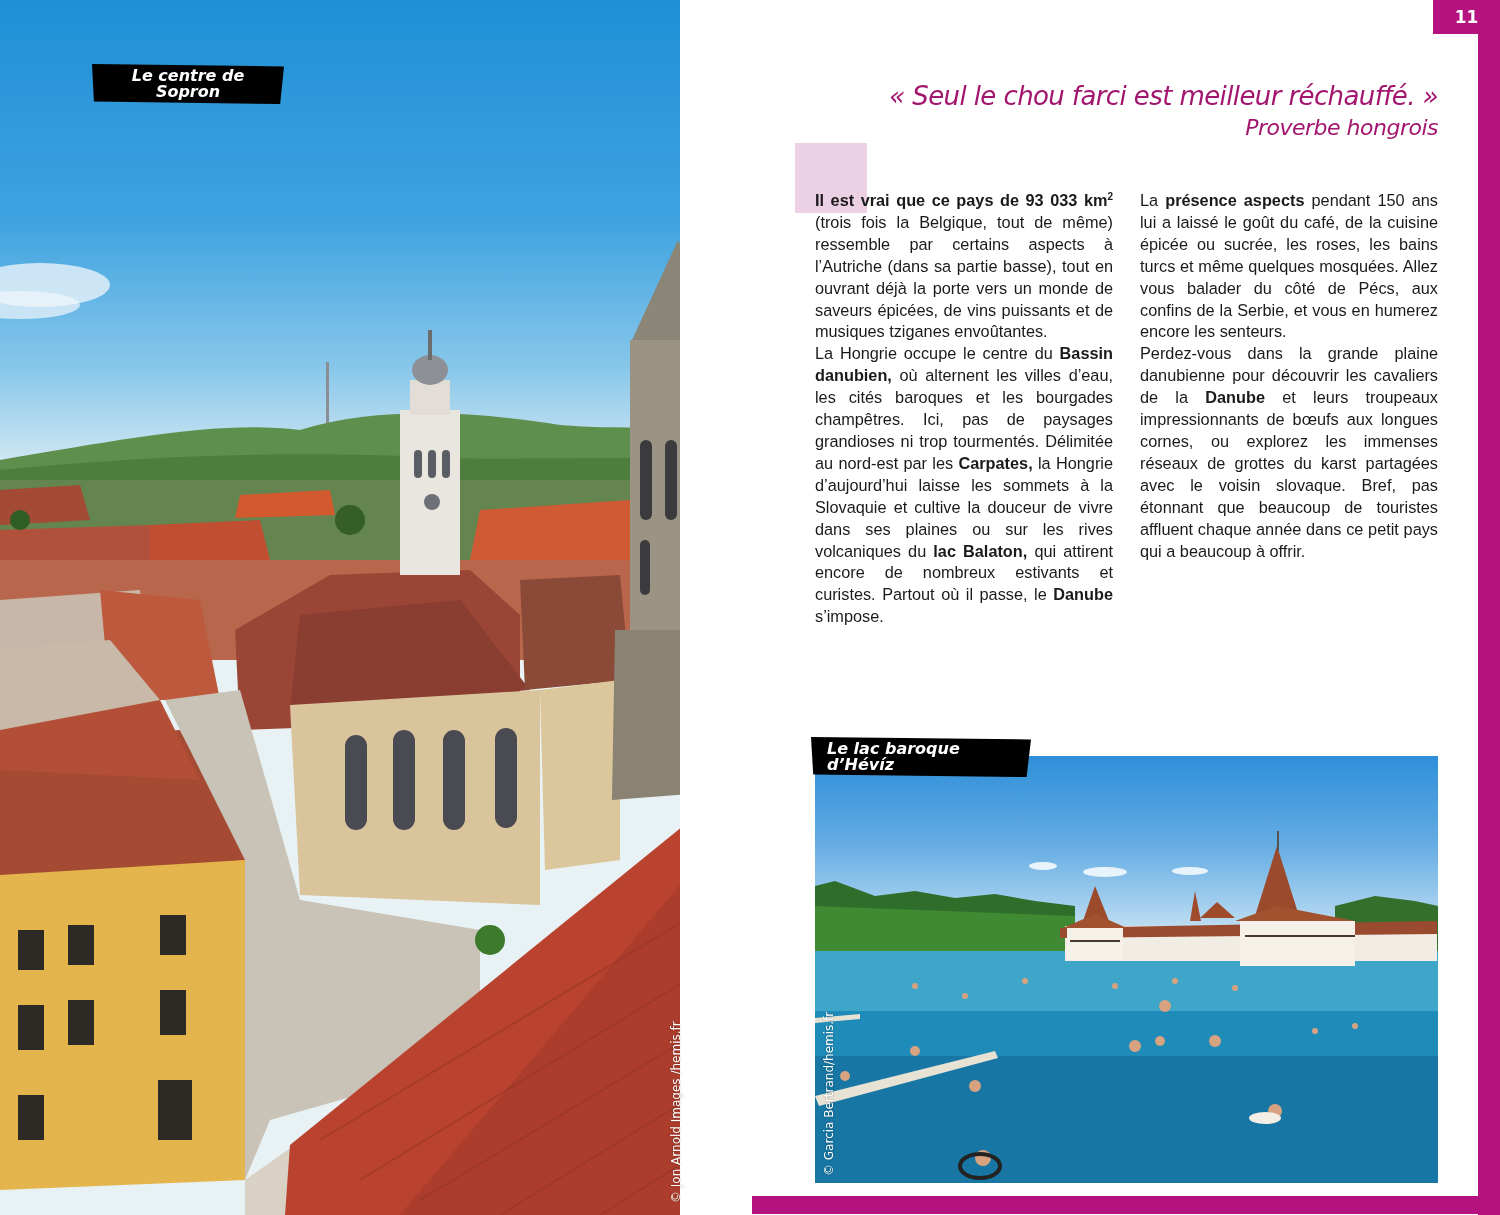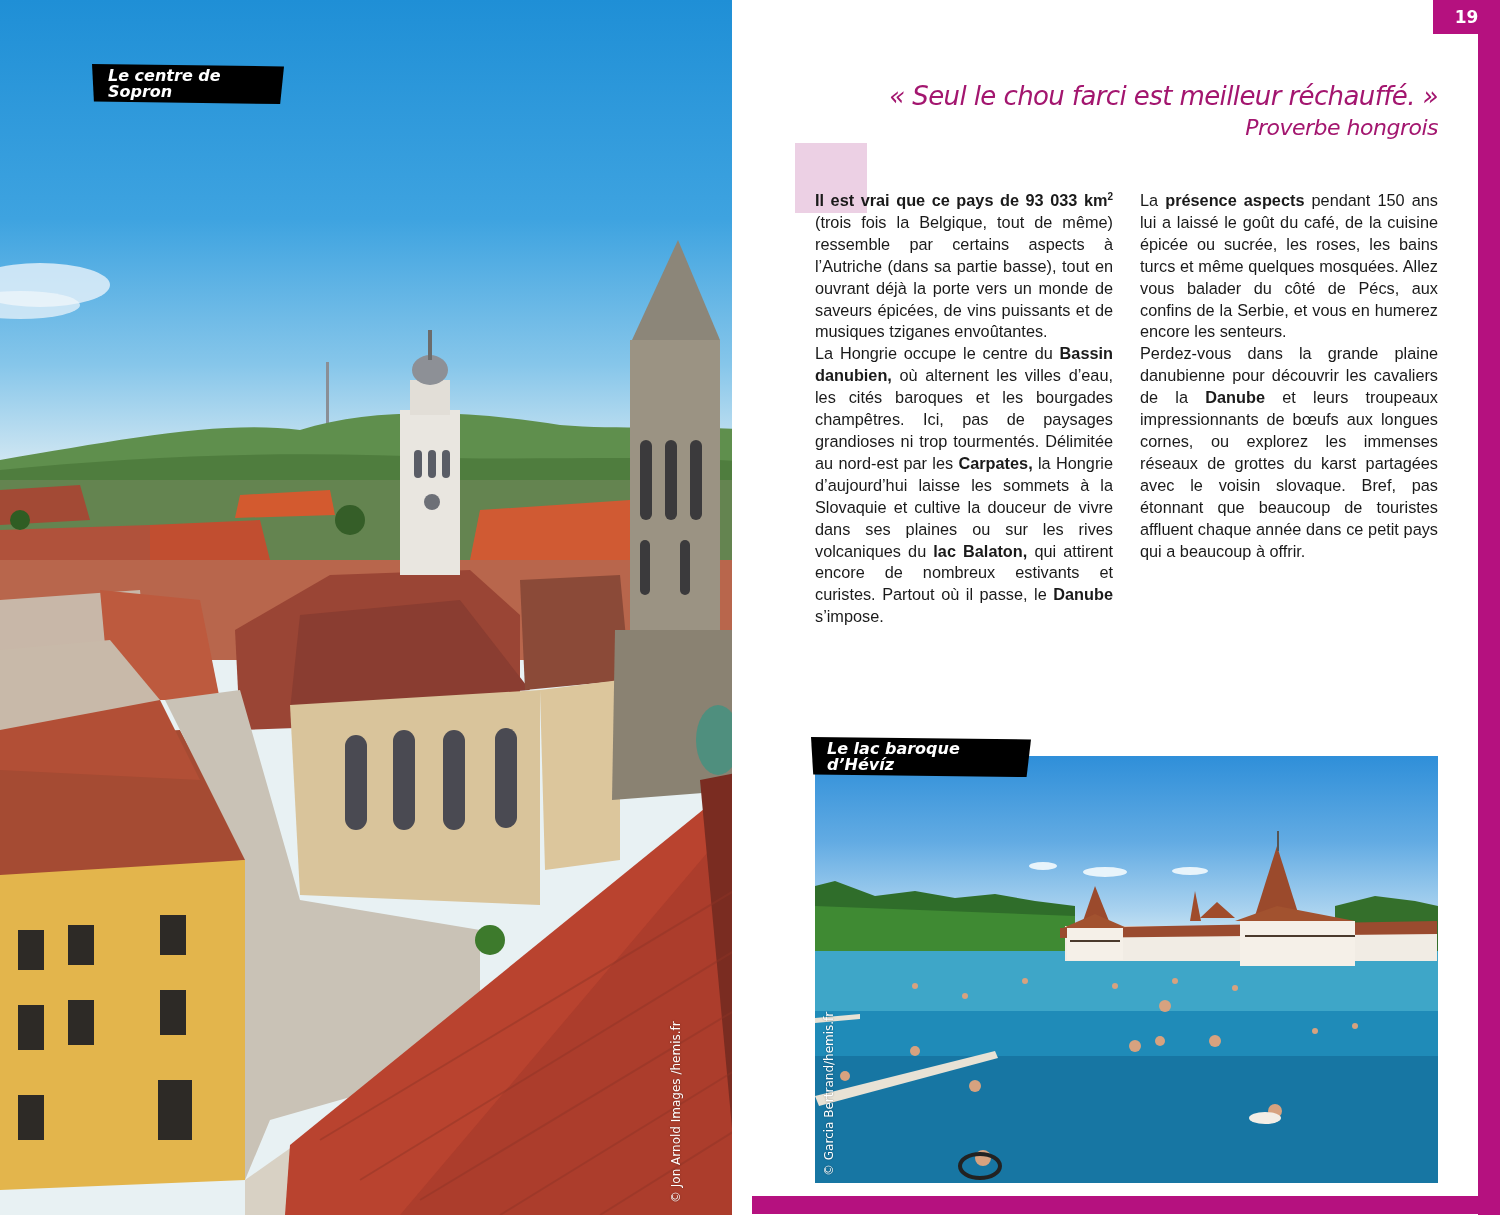--- a/index.html
+++ b/index.html
@@ -1,22 +1,23 @@
 <!DOCTYPE html>
 <html><head>
   <meta charset="utf-8">
   <style>
     * { box-sizing: border-box; margin: 0; padding: 0; }
     html, body { width: 1500px; height: 1215px; overflow: hidden; background: #ffffff; }
     body { position: relative; font-family: "Liberation Sans", sans-serif; }
 
     
     .photo-sopron {
-      position: absolute; left: 0; top: 0; width: 732px; height: 1215px; overflow: hidden;
+      position: absolute; left: 0; top: 0; width: 680px; height: 1215px; overflow: hidden;
       background: linear-gradient(180deg, #1f8fd6 0%, #3ea3e0 18%, #86c6ea 30%, #cfe6f2 38%, #e8f1f3 44%);
+      text-align: center;
     }
     .photo-sopron svg { position: absolute; left: 0; top: 0; }
     .caption-tag {
       position: absolute; background: #000; color: #fff;
       font-family: "DejaVu Sans", sans-serif; font-style: italic; font-weight: bold;
       font-size: 16px; line-height: 1; padding: 0 16px; display: flex; align-items: center;
       clip-path: polygon(0 0, 100% 6%, 98% 100%, 1% 94%);
     }
     .caption-sopron { left: 92px; top: 64px; width: 192px; height: 40px; }
     .credit {
@@ -166,21 +167,21 @@
 
   <div class="caption-tag caption-sopron">
     <span>Le centre de Sopron</span>
   </div>
 </div>
 <div class="credit credit-sopron">© Jon Arnold Images /hemis.fr</div>
 
 <div class="frame-right"></div>
 <div class="frame-bottom"></div>
 <div class="page-number-box">
-  <span>19</span>
+  <span>11</span>
 </div>
 
 <div class="quote">
   <div class="quote-text">« Seul le chou farci est meilleur réchauffé. »</div>
   <div class="quote-author">Proverbe hongrois</div>
 </div>
 
 <div class="pink-square"></div>
 
 <div class="text-col col-1">

